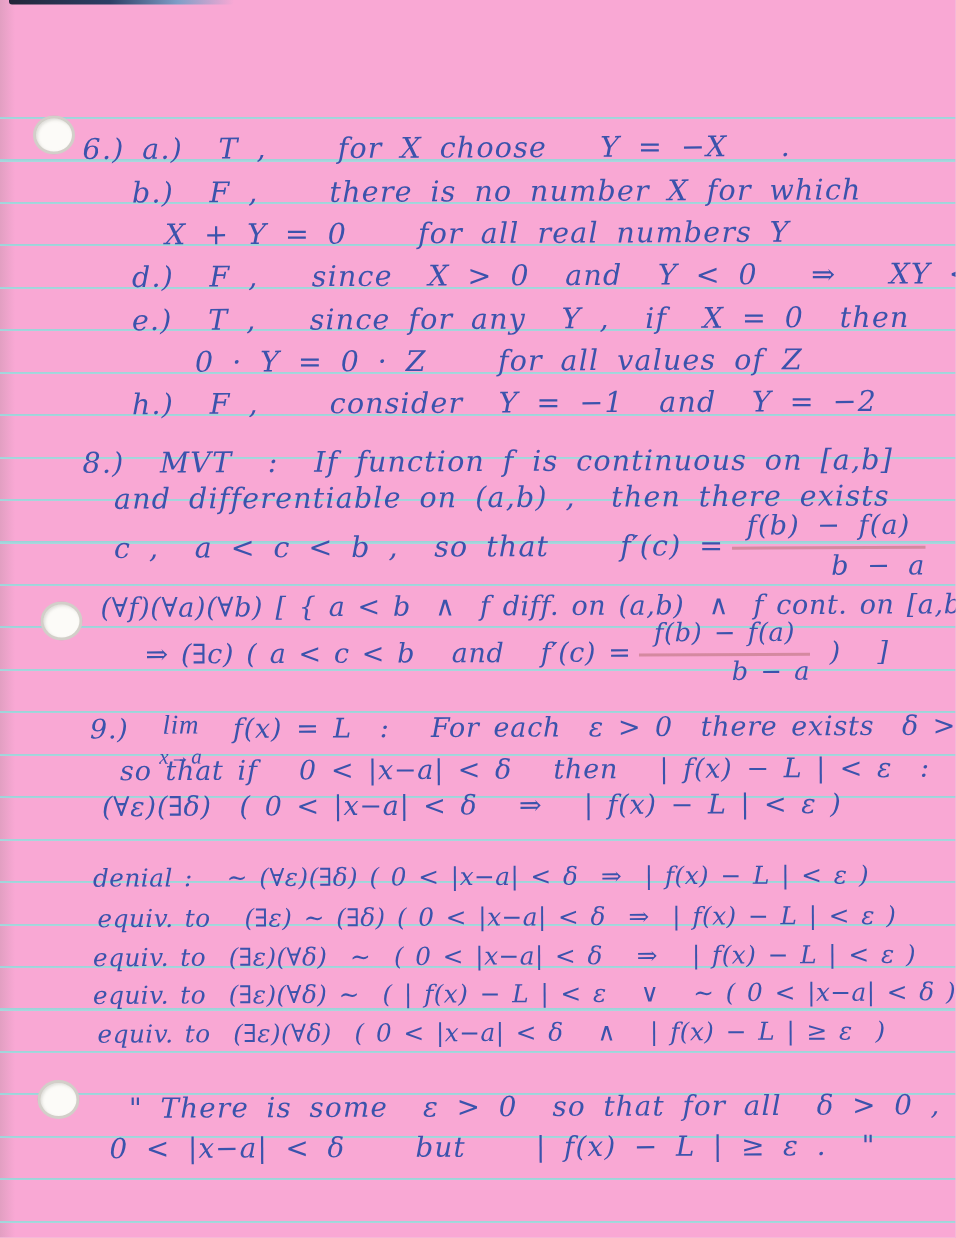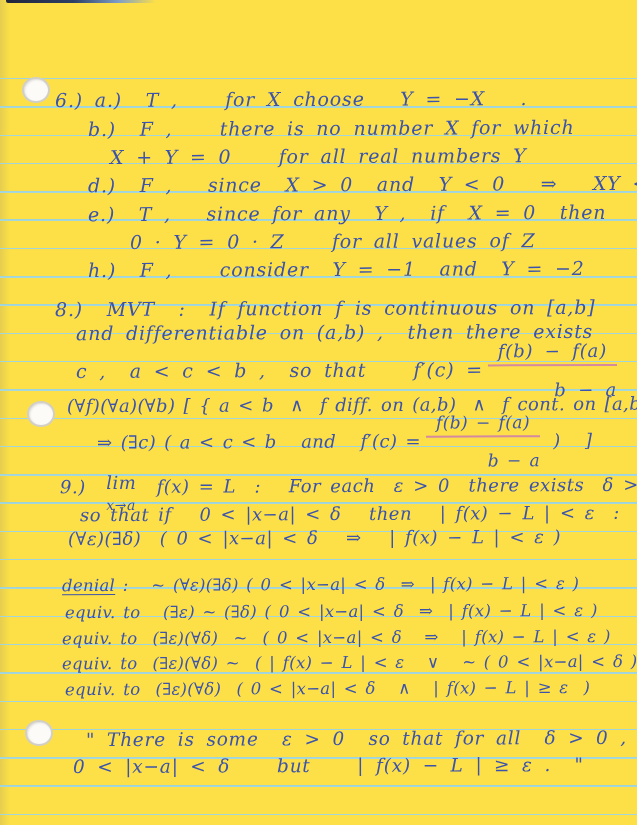--- a/index.html
+++ b/index.html
@@ -5,21 +5,21 @@
   html, body { margin: 0; padding: 0; }
   body {
     width: 637px; height: 825px;
     background: #e9e8e4;
     font-family: "DejaVu Serif", serif;
     overflow: hidden;
   }
   #paper {
     position: relative;
     width: 637px; height: 825px;
-    background: #fde047;
+    background: #f9a8d4;
     overflow: hidden;
   }
   
   #paper::before {
     content: "";
     position: absolute; left: 0; top: 0; bottom: 0; width: 10px;
     background: linear-gradient(to right, rgba(120,118,110,0.18), rgba(120,118,110,0));
     pointer-events: none;
   }
   .rules {
@@ -57,38 +57,40 @@
     line-height: 26px;
     letter-spacing: 0.8px;
     word-spacing: 5px;
     transform: rotate(-0.25deg);
   }
   .sec-problem-8-formula { font-size: 18px; letter-spacing: 0.4px; word-spacing: 2px; }
   .sec-problem-9         { font-size: 18px; letter-spacing: 0.5px; word-spacing: 3px; }
   .sec-denial            { font-size: 16.5px; letter-spacing: 0.3px; word-spacing: 2px; }
   .sec-conclusion        { font-size: 18.5px; }
 
-  .u { text-decoration: underline; text-underline-offset: 3px; }
+  .u { text-underline-offset: 3px; }
 
   .frac {
     display: inline-block;
     vertical-align: middle;
     text-align: right;
     margin: 0 5px;
     line-height: 1.15;
     font-size: 0.95em;
   }
   .frac .num { display: block; padding: 0 10px 2px; border-bottom: 2px solid #d489a0; }
-  .frac .den { display: block; padding-top: 14px; }
+  .frac .den { display: block; padding-top: 2px; }
 
   .lim {
     display: inline-block;
     vertical-align: top;
+    text-align: center;
     line-height: 1;
     margin: 0 2px;
+    font-family: Liberation Serif, serif;
   }
   .lim .lim-top { display: block; }
   .lim .lim-sub { display: block; font-size: 0.78em; margin-top: 6px; }
 </style>
 </head>
 <body>
 
 <div id="paper">
   <div class="rules"></div>
   <div class="scan-edge"></div>

